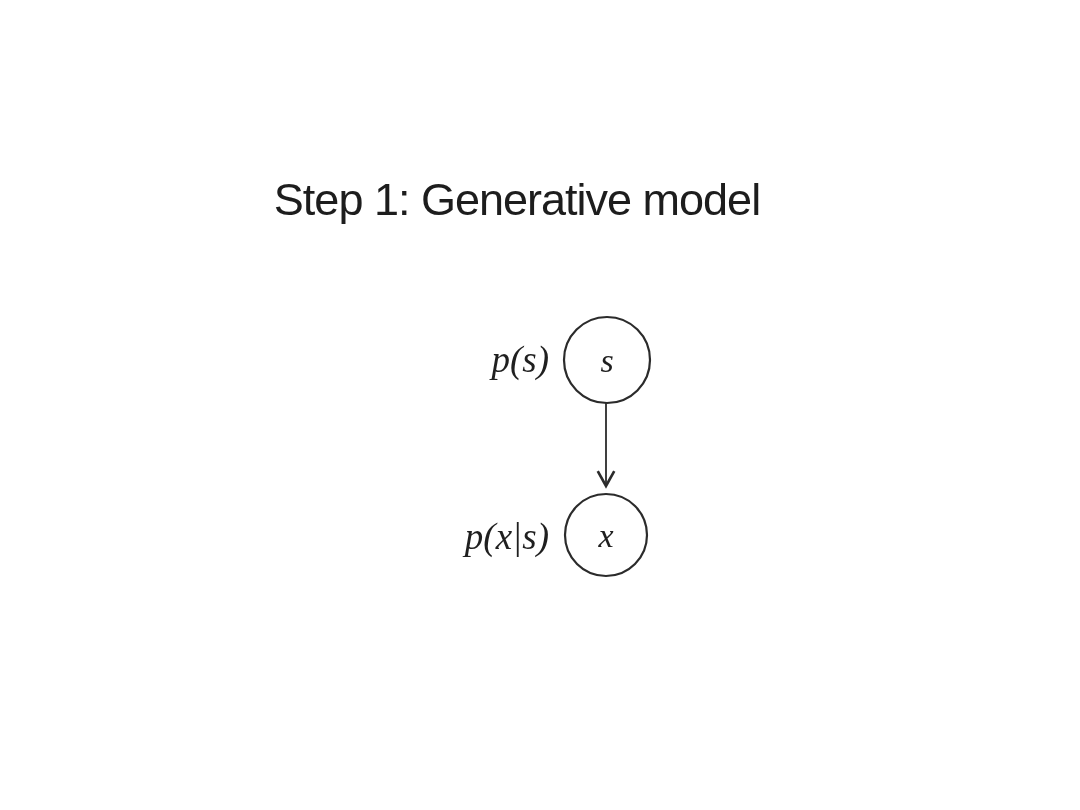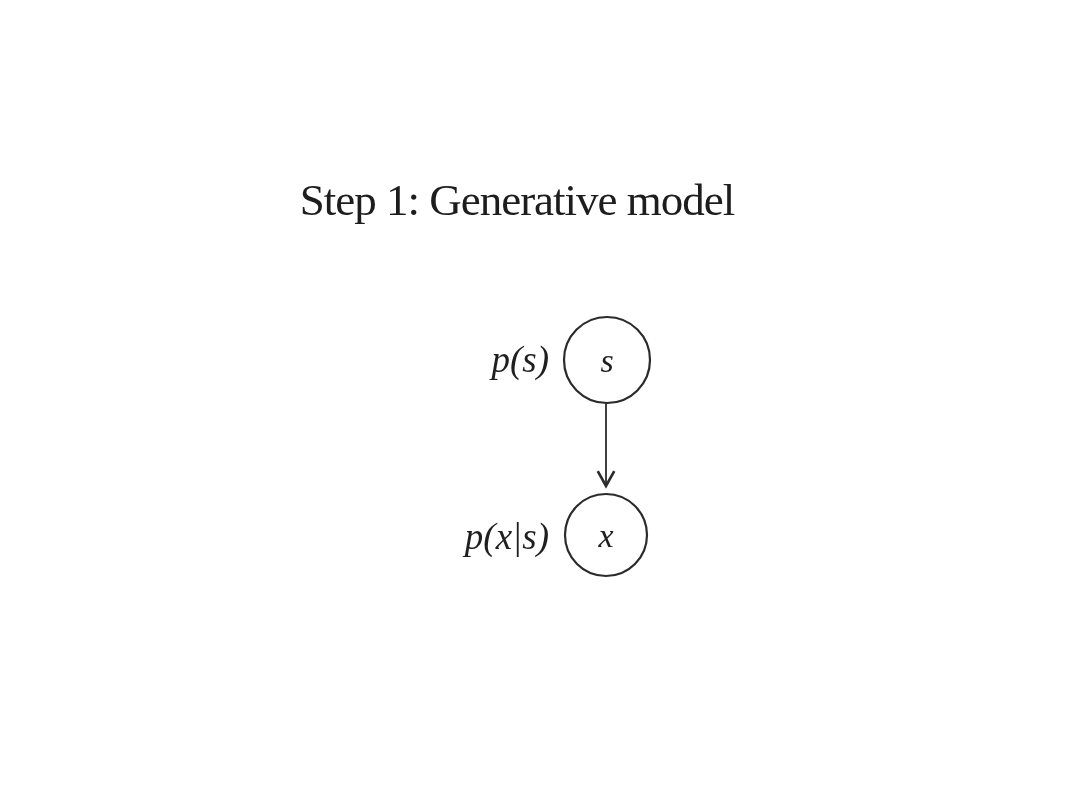--- a/index.html
+++ b/index.html
@@ -14,21 +14,21 @@
     overflow: hidden;
     font-family: "Liberation Sans", sans-serif;
   }
   .slide-title {
     position: absolute;
     top: 174px;
     left: 0;
     width: 1034px;
     margin: 0;
     text-align: center;
-    font-family: Liberation Serif, serif;
+    font-family: Liberation Sans, sans-serif;
     font-weight: 400;
     font-size: 45px;
     letter-spacing: -1px;
     color: #1d1d1d;
   }
   .diagram-svg {
     position: absolute;
     left: 0;
     top: 0;
     width: 1080px;

